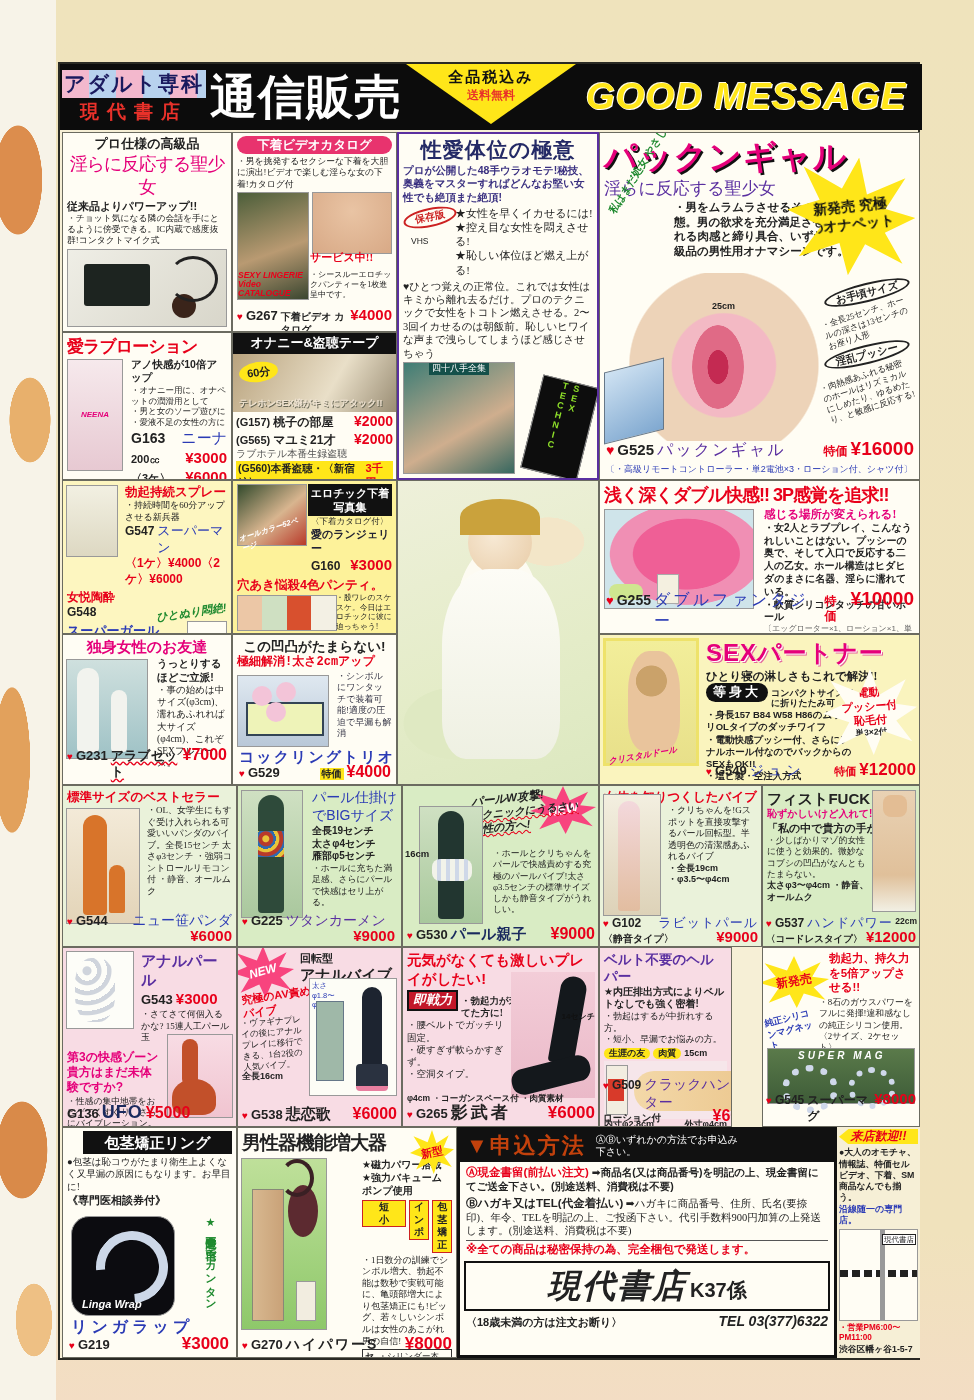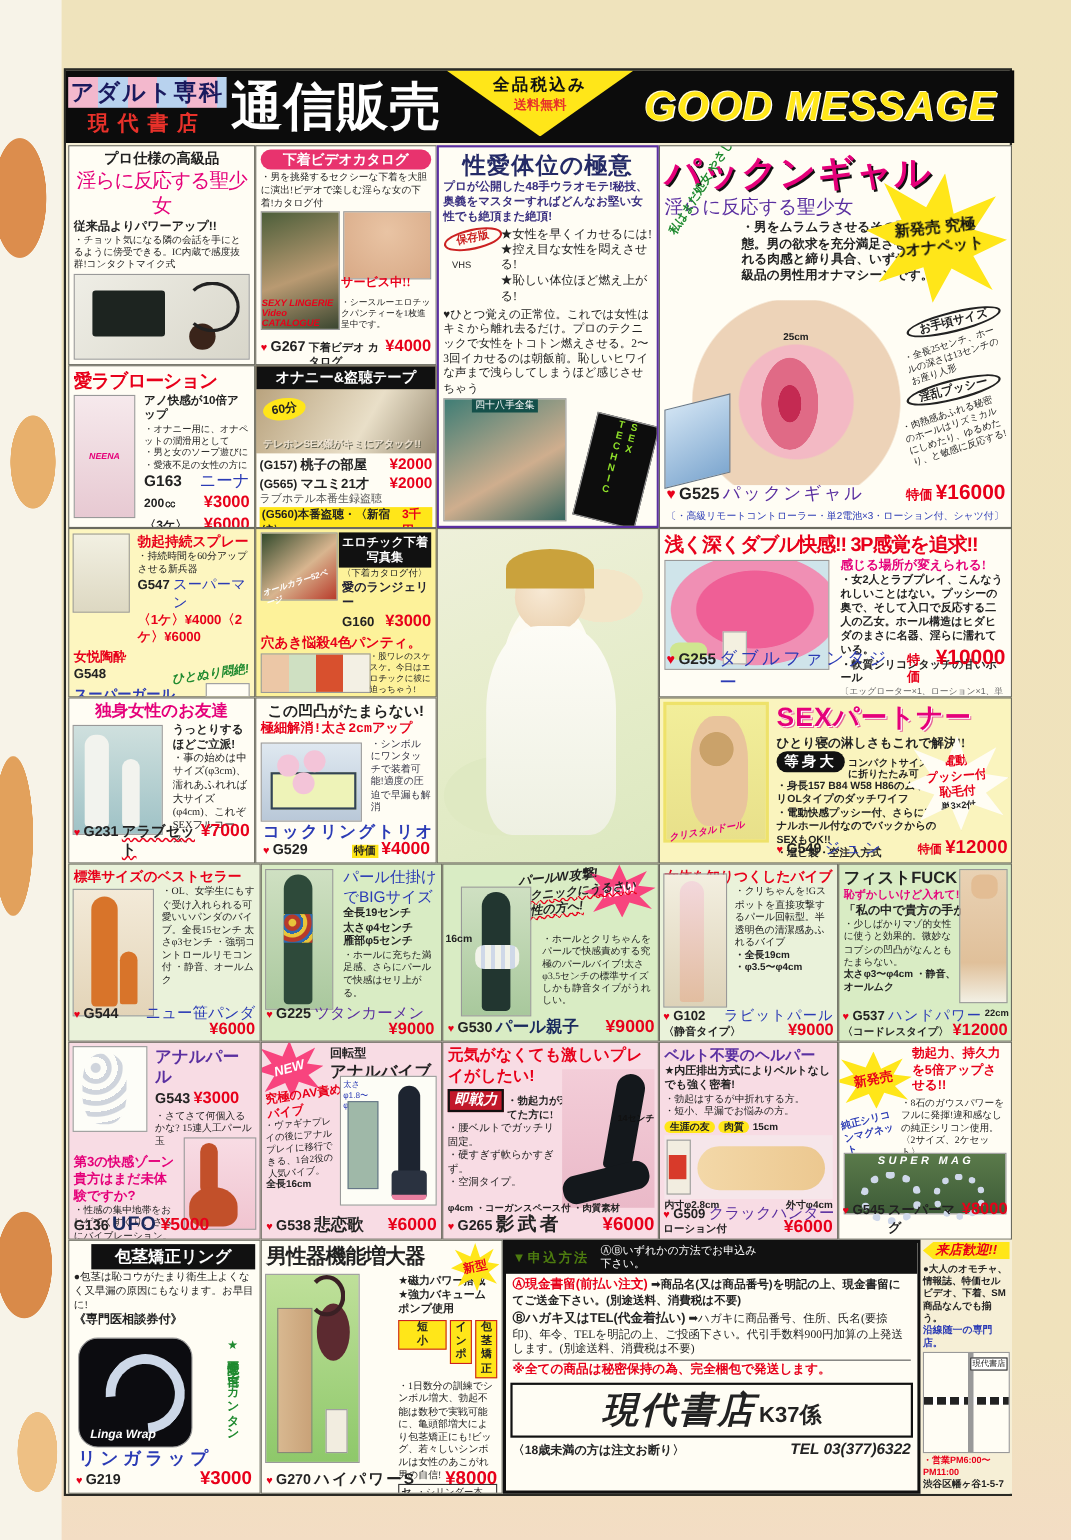--- a/index.html
+++ b/index.html
@@ -516,21 +516,21 @@
     </div>
     <div class="b" style="position:absolute;left:4px;bottom:22px;font-size:8.5px;width:186px;">φ4cm ・コーガンスペース付 ・肉質素材</div>
     <div class="rowline" style="position:absolute;left:4px;bottom:2px;width:188px;">
       <span class="heart">♥</span>
       <span class="b" style="font-size:13px;">G265</span>
       <span class="b" style="font-size:17px;letter-spacing:3px;">影武者</span>
       <span class="price" style="margin-left:auto;font-size:17px;">¥6000</span>
     </div>
   </div>
 
-  <div class="blk" style="left:539px;top:883px;width:163px;height:180px;background:#f8dce4;">
+  <div class="blk" style="left:539px;top:883px;width:133px;height:180px;background:#f8dce4;">
     <div class="pu b" style="font-size:13.5px;">ベルト不要のヘルパー</div>
     <div class="b" style="font-size:10px;">★内圧排出方式によりベルトなしでも強く密着!</div>
     <div class="ser" style="font-size:9px;">・勃起はするが中折れする方。</div>
     <div class="ser" style="font-size:9px;">・短小、早漏でお悩みの方。</div>
     <div class="rowline" style="margin-top:2px;">
       <span style="background:#ffe619;border-radius:8px;padding:0 5px;font-weight:bold;font-size:9px;">生涯の友</span>
       <span style="background:#ffe619;border-radius:8px;padding:0 5px;font-weight:bold;font-size:9px;">肉質</span>
       <span class="b" style="font-size:9px;">15cm</span>
     </div>
     <div class="ph" style="position:relative;height:58px;margin-top:2px;background:#f6e6ea;border:none;">
@@ -618,21 +618,21 @@
     <div class="rowline" style="position:absolute;left:4px;bottom:2px;width:210px;">
       <span class="heart">♥</span>
       <span class="b" style="font-size:13px;">G270</span>
       <span class="b" style="font-size:14px;letter-spacing:2px;">ハイパワーS</span>
       <span class="price" style="margin-left:auto;font-size:17px;">¥8000</span>
     </div>
   </div>
 
   <div class="blk" style="left:397px;top:1063px;width:380px;height:231px;border:3px solid #111;padding:0;">
     <div style="background:#111;display:flex;align-items:center;padding:2px 6px;">
-      <span style="color:#4d7c0f;font-weight:900;font-size:12px;letter-spacing:2px;">▼申込方法</span>
+      <span style="color:#c2410c;font-weight:900;font-size:22px;letter-spacing:2px;">▼申込方法</span>
       <span style="color:#fff;font-size:10px;margin-left:10px;width:150px;line-height:1.2;">ⒶⒷいずれかの方法でお申込み下さい。</span>
     </div>
     <div style="padding:3px 6px;">
       <div style="font-size:10.5px;line-height:1.3;">
         <span class="r b" style="font-size:11.5px;">Ⓐ現金書留(前払い注文)</span>
         <span class="b">➡商品名(又は商品番号)を明記の上、現金書留にてご送金下さい。(別途送料、消費税は不要)</span>
       </div>
       <div class="ser" style="font-size:10.5px;line-height:1.3;margin-top:2px;">
         <span class="b" style="font-family:'Liberation Sans','DejaVu Sans',sans-serif;font-size:11.5px;">Ⓑハガキ又はTEL(代金着払い)</span>
         <span>➡ハガキに商品番号、住所、氏名(要捺印)、年令、TELを明記の上、ご投函下さい。代引手数料900円加算の上発送します。(別途送料、消費税は不要)</span>

